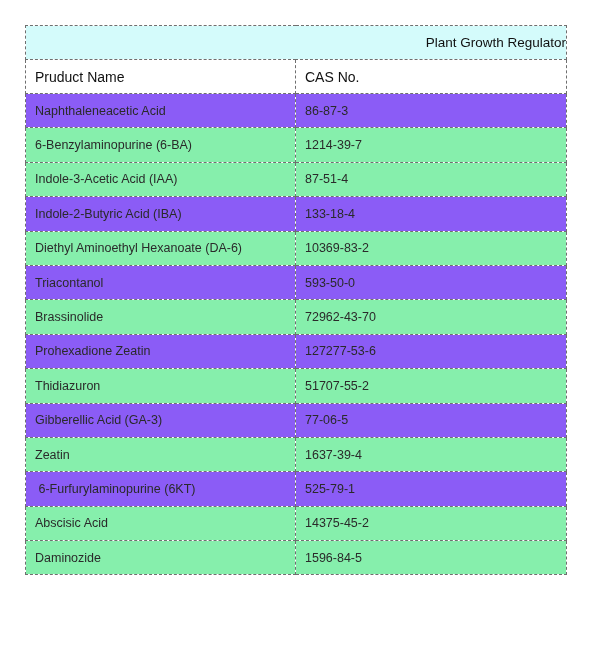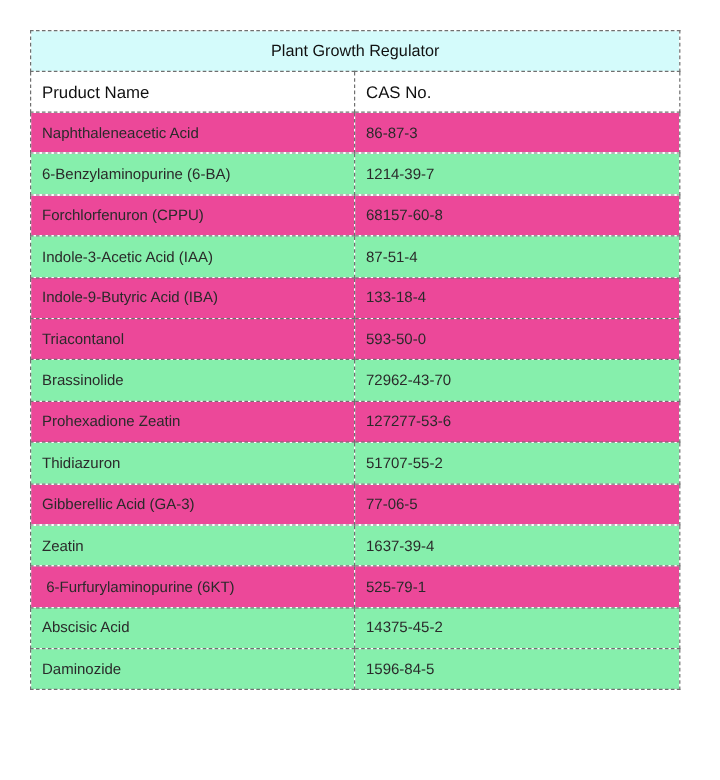--- a/index.html
+++ b/index.html
@@ -35,35 +35,35 @@
       white-space: nowrap;
       overflow: hidden;
       color: #2a2a2a;
     }
     .outer {
       border: 1px dashed #8a8a8a;
     }
     .col-name { width: 270px; }
     .col-cas { width: 271px; }
     tr.title-row td {
-      text-align: center;
+      text-align: right;
       padding: 0;
       font-size: 13.5px;
       color: #111111;
       background: #d4fbfb;
       height: 33px;
     }
     tr.header-row td {
       font-size: 14px;
       color: #111111;
       background: #ffffff;
       height: 33px;
     }
     tr.shaded td {
-      background: #ec4899;
+      background: #8b5cf6;
     }
     tr.plain td {
       background: #86efac;
     }
   </style>
 </head>
 <body>
 
 <div class="table-wrap">
   <table class="outer">
@@ -80,31 +80,31 @@
         <td>CAS No.</td>
       </tr>
       <tr class="shaded">
         <td>Naphthaleneacetic Acid</td>
         <td>86-87-3</td>
       </tr>
       <tr class="plain">
         <td>6-Benzylaminopurine (6-BA)</td>
         <td>1214-39-7</td>
       </tr>
-      <tr class="shaded">
-        <td>Forchlorfenuron (CPPU)</td>
-        <td>68157-60-8</td>
-      </tr>
       <tr class="plain">
         <td>Indole-3-Acetic Acid (IAA)</td>
         <td>87-51-4</td>
       </tr>
       <tr class="shaded">
-        <td>Indole-9-Butyric Acid (IBA)</td>
+        <td>Indole-2-Butyric Acid (IBA)</td>
         <td>133-18-4</td>
+      </tr>
+      <tr class="plain">
+        <td>Diethyl Aminoethyl Hexanoate (DA-6)</td>
+        <td>10369-83-2</td>
       </tr>
       <tr class="shaded">
         <td>Triacontanol</td>
         <td>593-50-0</td>
       </tr>
       <tr class="plain">
         <td>Brassinolide</td>
         <td>72962-43-70</td>
       </tr>
       <tr class="shaded">

